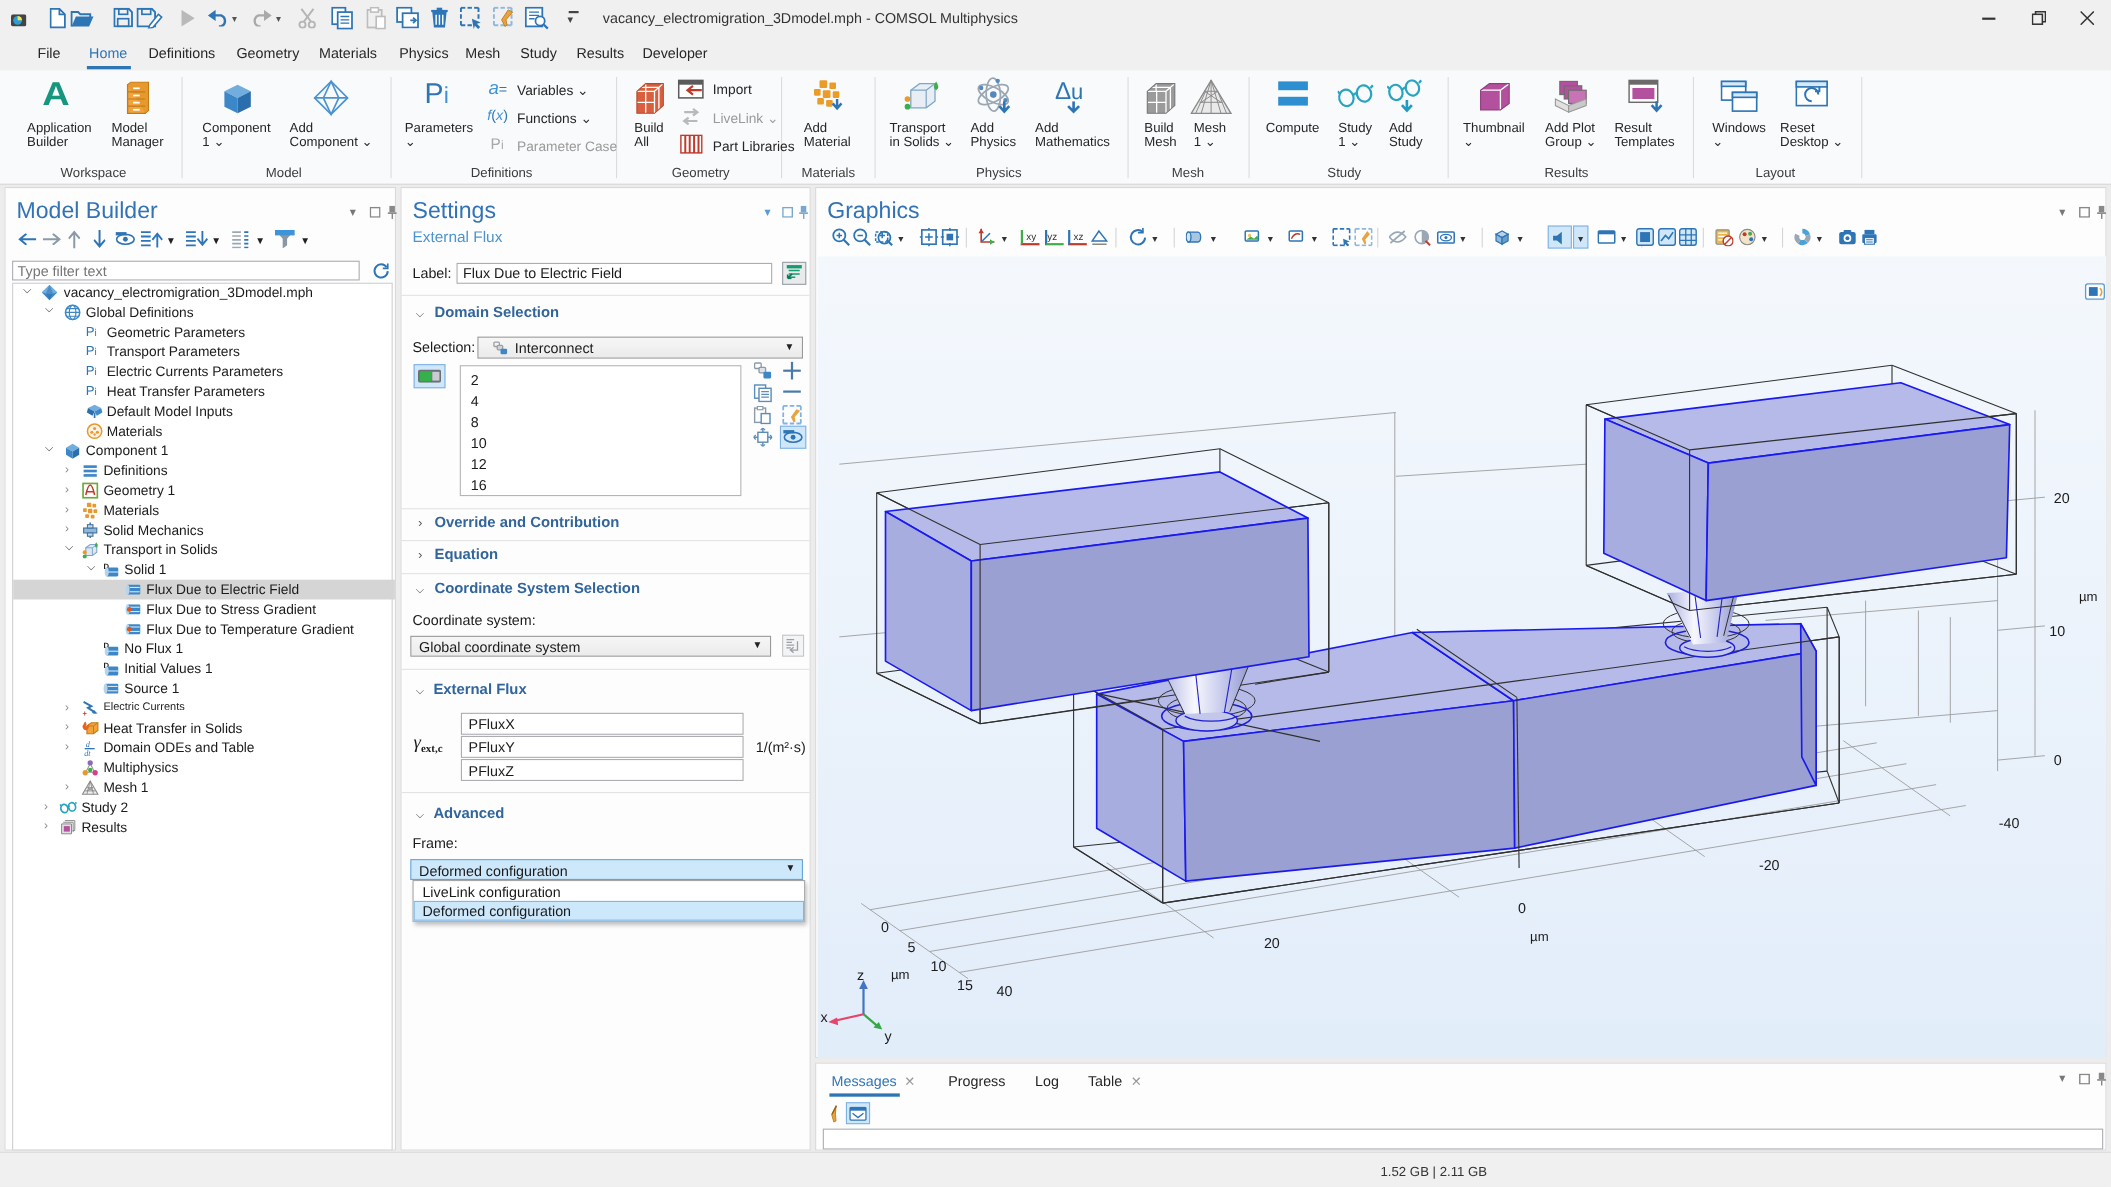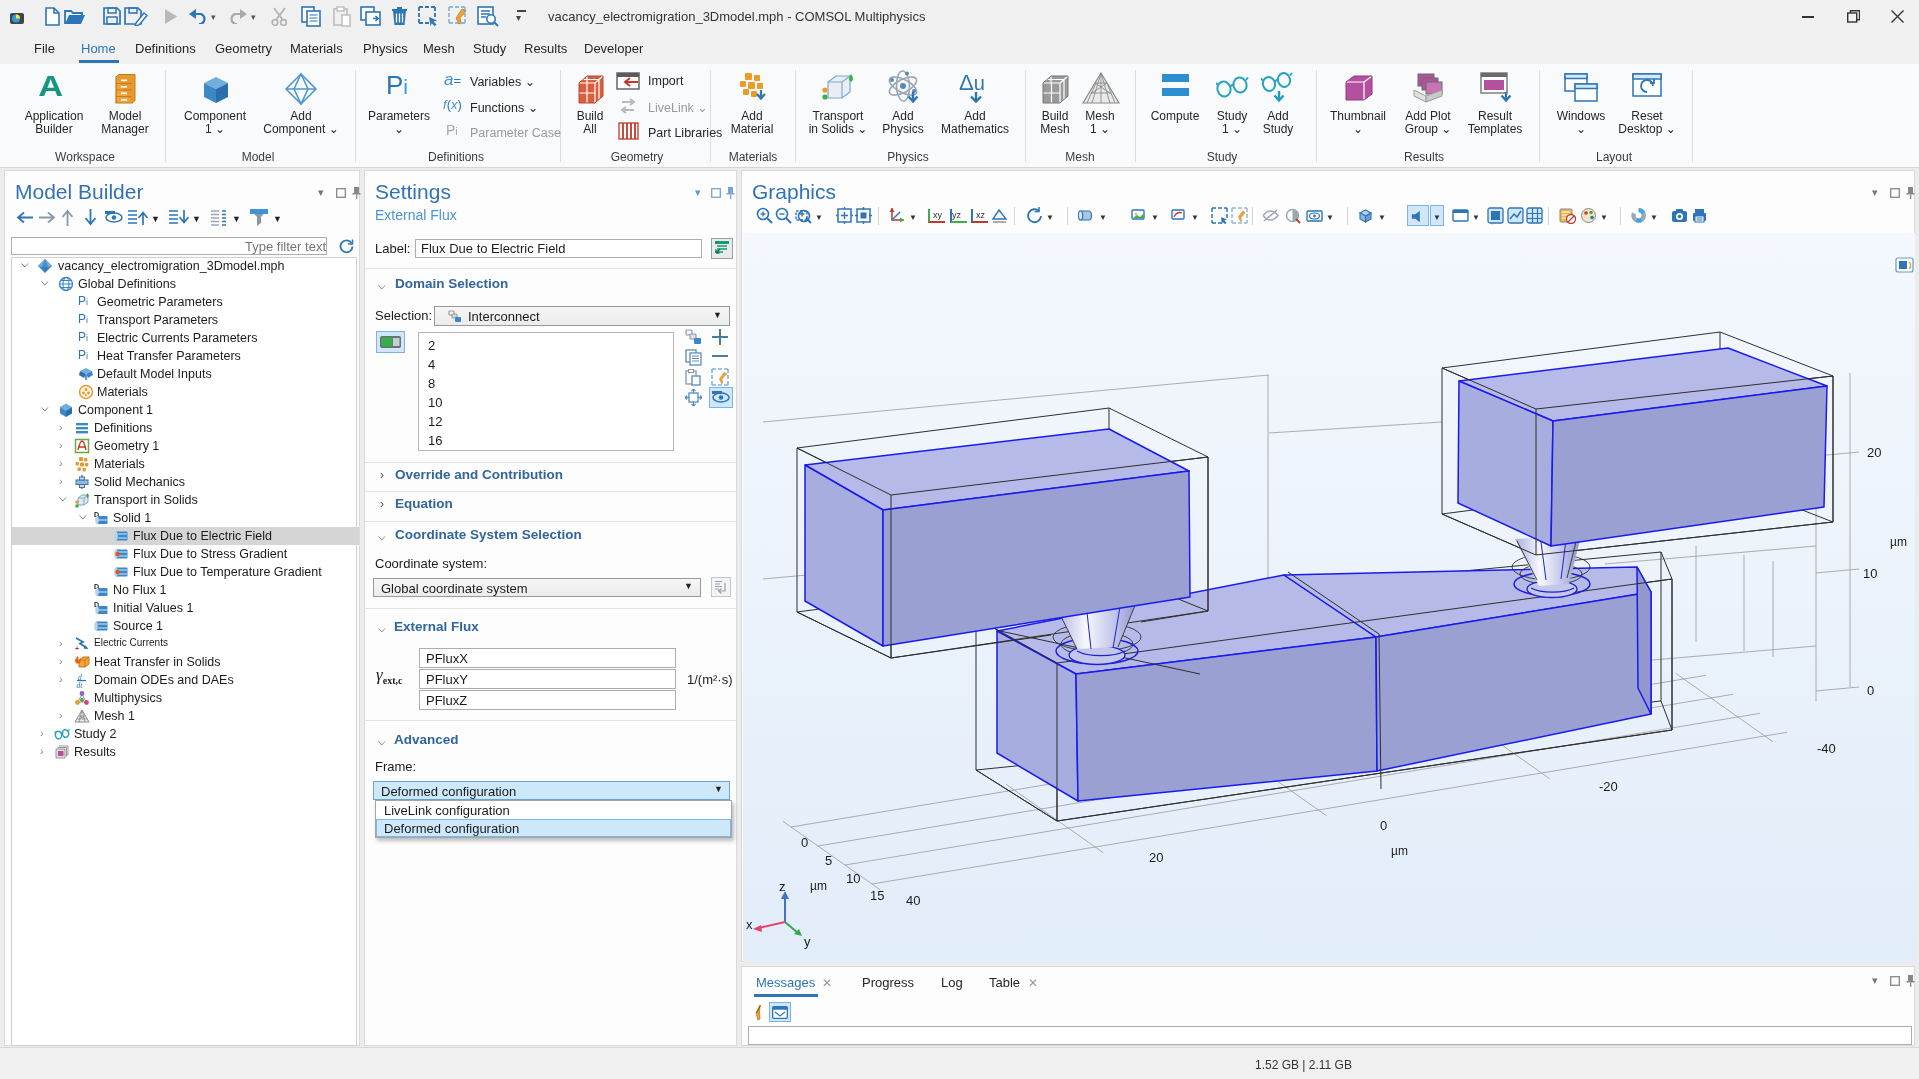--- a/index.html
+++ b/index.html
@@ -7,21 +7,21 @@
 body{font-family:"Liberation Sans",sans-serif;background:#ececec;position:relative;font-size:13px;color:#1b1b1b}
 .abs{position:absolute}
 .titlebar{left:0;top:0;width:1919px;height:33px;background:#f0f0f0}
 .menubar{left:0;top:33px;width:1919px;height:31px;background:#f0f0f0}
 .ribbon{left:0;top:64px;width:1919px;height:104px;background:#f9fafb;border-bottom:1px solid #d5d5d5}
 .panel{background:#fdfdfe;border:1px solid #d9d9d9}
 .ptitle{font-size:21px;color:#3273b5}
 .tab{font-size:13px;color:#262626}
 .rsep{position:absolute;top:6px;width:1px;height:92px;background:#dcdcdc}
 .rlabel{position:absolute;top:86px;font-size:12px;color:#3b3b3b;text-align:center;transform:translateX(-50%)}
-.rtext{position:absolute;font-size:12px;color:#262626;text-align:center;transform:translateX(-50%);line-height:13px;white-space:nowrap}
+.rtext{position:absolute;font-size:12px;color:#262626;text-align:left;transform:translateX(-50%);line-height:13px;white-space:nowrap}
 .sechead{font-size:13.5px;color:#31659c;font-weight:700}
 .chev{color:#555;font-size:10px}
 input,.inp{border:1px solid #abadb3;background:#fff;font-family:"Liberation Sans",sans-serif}
 .sep{position:absolute;left:0;width:100%;height:1px;background:#e3e3e3}
 </style>
 </head>
 <body>
 <div class="abs titlebar" id="titlebar">
 <svg class="abs" style="left:10px;top:13px" width="14" height="11" viewBox="0 0 14 11">
       <rect x="0" y="0" width="14" height="11" rx="2" fill="#444"></rect>
@@ -390,21 +390,21 @@
 <svg class="abs" style="left:206px;top:38px" width="15" height="17" viewBox="0 0 15 17">
       <path d="M0 2 h8 M0 5.5 h8 M0 9 h8 M0 12.5 h8 M0 16 h8" stroke="#9aa7b5" stroke-width="1.5"></path>
       <path d="M11 2 h4 M11 5.5 h4 M11 9 h4 M11 12.5 h4 M11 16 h4" stroke="#2e75b6" stroke-width="1.5"></path>
     </svg>
 <div class="abs" style="left:227px;top:43px;font-size:9px;color:#222">▼</div>
 <svg class="abs" style="left:245px;top:38px" width="18" height="17" viewBox="0 0 18 17">
       <path d="M1 1 h16 l-6 7 v6 l-4 3 v-9 z" fill="#8a97a5"></path>
       <rect x="0" y="0" width="18" height="5" fill="#3f93d8"></rect>
     </svg>
 <div class="abs" style="left:268px;top:43px;font-size:9px;color:#222">▼</div>
-<input class="abs" style="left: 6px; top: 66px; width: 316px; height: 18px; font-size: 13px; padding-left: 4px; color: rgb(27, 27, 27); text-align: right;" placeholder="Type filter text">
+<input class="abs" style="left: 6px; top: 66px; width: 316px; height: 18px; font-size: 13px; padding-left: 4px; color: rgb(27, 27, 27);" placeholder="Type filter text">
 <svg class="abs" style="left:334px;top:68px" width="15" height="15" viewBox="0 0 15 15">
       <path d="M12.5 4 A6 6 0 1 0 13.5 7.5" fill="none" stroke="#2e75b6" stroke-width="1.8"></path>
       <path d="M13.5 0.5 v4.5 h-4.5" fill="none" stroke="#2e75b6" stroke-width="1.5"></path>
     </svg>
 <div class="abs" style="left:6px;top:86px;width:346px;height:789px;background:#fff;border:1px solid #cfcfcf" id="treebox"></div>
 <div class="abs" style="left:16px;top:87px;font-size:10px;color:#3b3b3b">⌵</div>
 <div class="abs" style="left:32px;top:87px;width:16px;height:16px"><svg width="16" height="16" viewBox="0 0 16 16">
         <path d="M8 1 L15 8 L8 15 L1 8 Z" fill="#3c87c8"></path>
         <path d="M8 1 L15 8 L8 9.5 L1 8 Z" fill="#71aede"></path>
         <path d="M8 1 L11 8 L8 15 L5 8 Z" fill="#2a6ead" opacity="0.5"></path>
@@ -561,21 +561,21 @@
         <path d="M5 6 h6 v7 M11 6 l4 -3" stroke="#c07c18" stroke-width="0.9" fill="none"></path>
         <path d="M3.5 2 q2 2.5 0.5 4.5 q2.5 -0.5 2 -3 q1.5 2 0.5 4.5 q-2 3 -4.5 1 q-2 -2.5 0 -4.5 q0.5 -1.5 1.5 -2.5" fill="#e8641b"></path>
       </svg></div>
 <div class="abs" style="left:89px;top:484px;font-size:12.5px;white-space:nowrap">Heat Transfer in Solids</div>
 <div class="abs" style="left:54px;top:502px;font-size:11px;color:#8a8a8a">›</div>
 <div class="abs" style="left:69px;top:501px;width:16px;height:16px"><svg width="16" height="16" viewBox="0 0 16 16">
         <text x="4" y="7.5" font-size="7.5" font-style="italic" fill="#2e75b6" font-family="Liberation Serif">d</text>
         <rect x="3" y="8" width="9" height="1.2" fill="#2e75b6"></rect>
         <text x="2.5" y="15.5" font-size="7.5" font-style="italic" fill="#2e75b6" font-family="Liberation Serif">dt</text>
       </svg></div>
-<div class="abs" style="left:89px;top:502px;font-size:12.5px;white-space:nowrap">Domain ODEs and DAEs</div>
+<div class="abs" style="left:89px;top:502px;font-size:12.5px;white-space:nowrap">Domain ODEs and Table</div>
 <div class="abs" style="left:69px;top:519px;width:16px;height:16px"><svg width="16" height="16" viewBox="0 0 16 16">
         <path d="M8 4 L4 12 M8 4 L12 12 M4 12 h8" stroke="#999" stroke-width="1" fill="none"></path>
         <circle cx="8" cy="3.5" r="2.4" fill="#8a69b8"></circle>
         <circle cx="3.5" cy="12.5" r="2.4" fill="#e8992e"></circle>
         <circle cx="12.5" cy="12.5" r="2.4" fill="#d6408b"></circle>
         <circle cx="8" cy="10" r="2" fill="#3fae49"></circle>
       </svg></div>
 <div class="abs" style="left:89px;top:520px;font-size:12.5px;white-space:nowrap">Multiphysics</div>
 <div class="abs" style="left:54px;top:538px;font-size:11px;color:#8a8a8a">›</div>
 <div class="abs" style="left:69px;top:537px;width:16px;height:16px"><svg width="16" height="16" viewBox="0 0 16 16">

